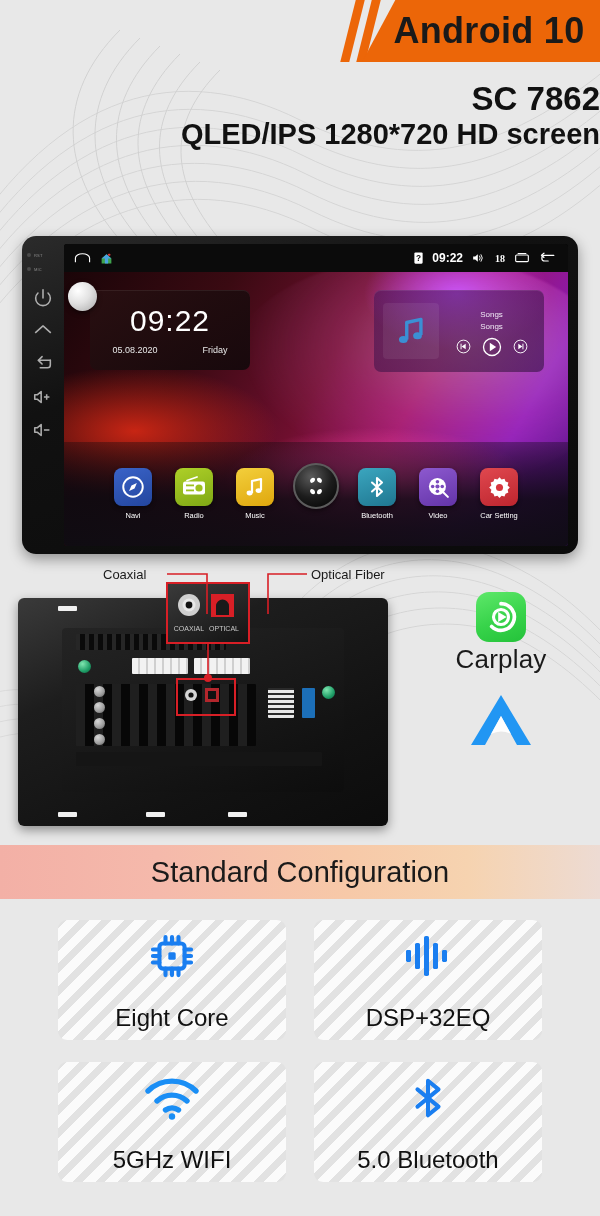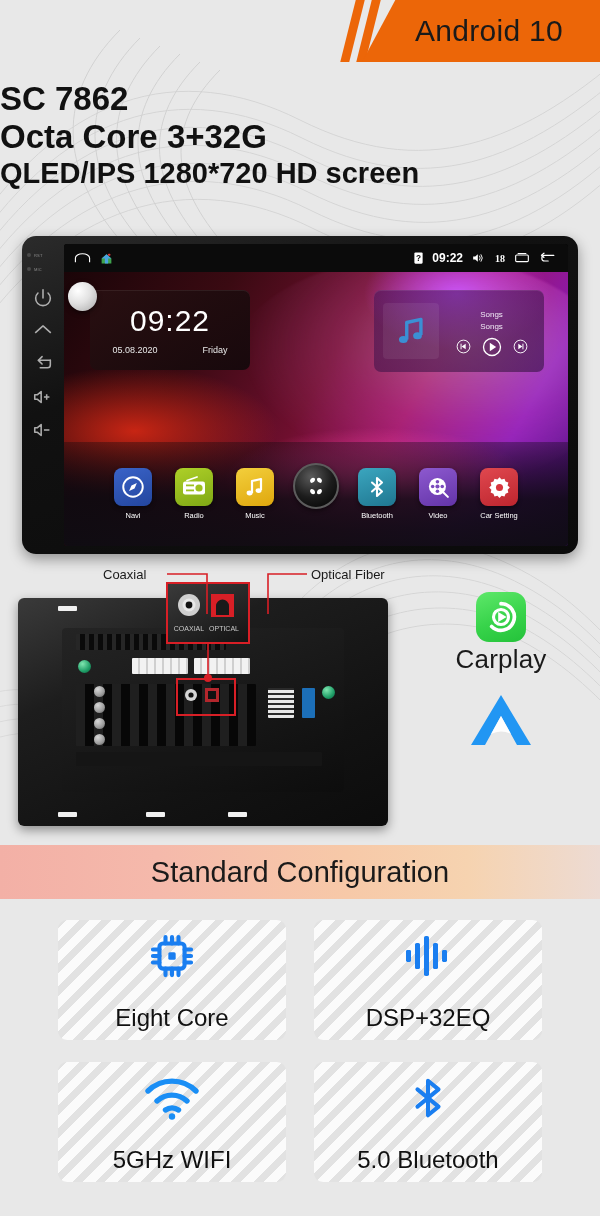--- a/index.html
+++ b/index.html
@@ -16,31 +16,31 @@
 
   
   .banner-wrap { position:absolute; top:0; left:0; width:600px; height:62px; z-index:3; }
   .banner-shape {
     position:absolute; top:0; right:0; height:62px; width:238px;
     background:#ec6608;
     clip-path:polygon(14% 0, 100% 0, 100% 100%, 0 100%);
     display:flex; align-items:center; justify-content:center;
   }
   .banner-text {
-    font-size:30px; font-weight:400; color:#1a1a1a; letter-spacing:.3px;
+    font-size:36px; font-weight:700; color:#1a1a1a; letter-spacing:.3px;
     padding-left:16px;
   }
   .slash { position:absolute; top:0; height:62px; width:9px; background:#ec6608;
            transform:skewX(-14deg); }
   .slash.s1 { left:348px; }
   .slash.s2 { left:364px; }
 
   
   .headline { position:absolute; top:80px; left:0; width:600px; z-index:2;
-              text-align:left; color:#111; font-weight:700; line-height:1.16; }
+              text-align:right; color:#111; font-weight:700; line-height:1.16; }
   .headline .l1 { font-size:33px; }
   .headline .l2 { font-size:33px; }
   .headline .l3 { font-size:29px; }
 
   
   .unit { position:absolute; left:22px; top:236px; width:556px; height:318px; z-index:2; }
   .unit-body {
     position:absolute; inset:0; border-radius:14px;
     background:linear-gradient(160deg,#2b2b2b 0%,#111 35%,#0a0a0a 100%);
     box-shadow:0 5px 14px rgba(0,0,0,.38);
@@ -207,21 +207,20 @@
 <div class="banner-wrap">
   <div class="slash s1"></div>
   <div class="slash s2"></div>
   <div class="banner-shape">
     <span class="banner-text">Android 10</span>
   </div>
 </div>
 
 <div class="headline">
   <div class="l1">SC 7862</div>
-  <div class="l2">Octa Core 3+32G</div>
   <div class="l3">QLED/IPS 1280*720 HD screen</div>
 </div>
 
 <div class="unit">
   <div class="unit-body"></div>
 
   <div class="bezel-left">
     <div class="mini-led">
       <span class="dot"></span>
       <span class="lbl">RST</span>

